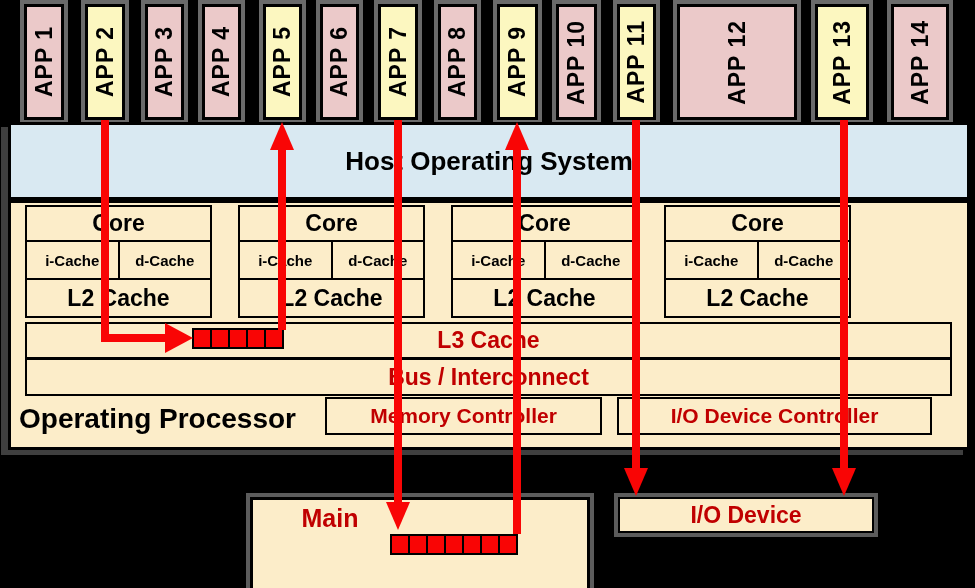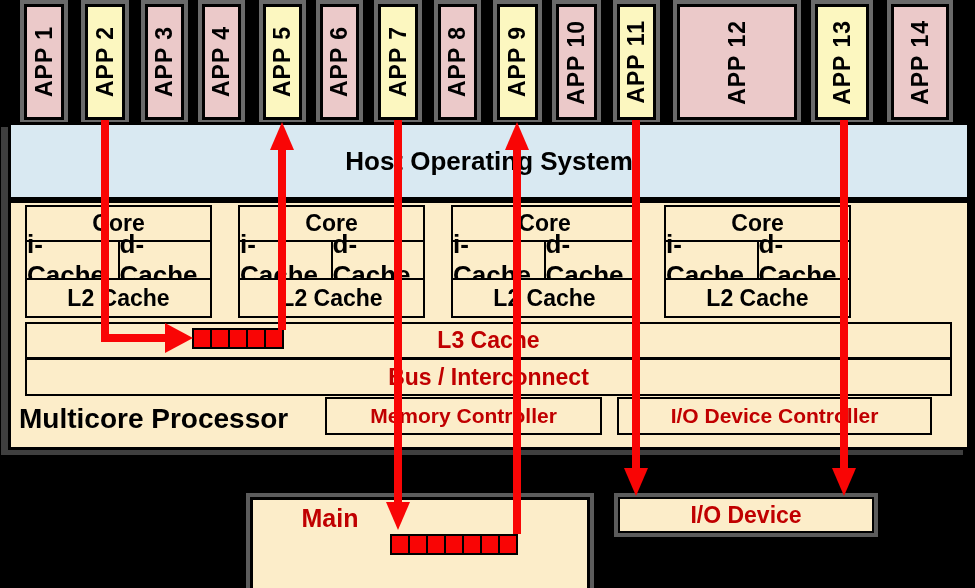--- a/index.html
+++ b/index.html
@@ -39,21 +39,21 @@
     box-shadow:-7px 5px 0 #3f3f3f;
   }
   #cores{left:14px;top:2px;width:826px;height:115px;display:flex;gap:26px;}
   .coreblock{flex:1;display:flex;flex-direction:column;}
   .cell{
     box-sizing:border-box;border:2px solid #000;background:#FCEDC9;
     display:flex;align-items:center;justify-content:center;color:#000;
   }
   .core-title{height:37px;font-size:23px;}
   .cacherow{display:flex;height:40px;margin-top:-2px;}
-  .cacherow .cell{flex:1;font-size:26px;height:40px;}
+  .cacherow .cell{flex:1;font-size:15px;height:40px;}
   .cacherow .cell + .cell{margin-left:-2px;}
   .l2{height:40px;margin-top:-2px;font-size:23px;}
   .wide-row{
     left:14px;width:927px;border:2px solid #000;background:#FCEDC9;
     display:flex;align-items:center;justify-content:center;
     font-size:23px;color:#C00000;
   }
   #l3row{top:119px;height:37px;}
   #busrow{top:155px;height:38px;}
   .ctrl{
@@ -187,21 +187,21 @@
   </div>
   <div id="busrow" class="abs wide-row">
     <span>Bus / Interconnect</span>
   </div>
   <div id="memctrl" class="abs ctrl">
     <span>Memory Controller</span>
   </div>
   <div id="ioctrl" class="abs ctrl">
     <span>I/O Device Controller</span>
   </div>
-  <div id="mcp-label" class="abs">Multicore Processor</div>
+  <div id="mcp-label" class="abs">Operating Processor</div>
 </div>
 
 <div id="l3-squares" class="abs sq-row">
     <div class="sq"></div>
     <div class="sq"></div>
     <div class="sq"></div>
     <div class="sq"></div>
     <div class="sq"></div>
   </div>
 

